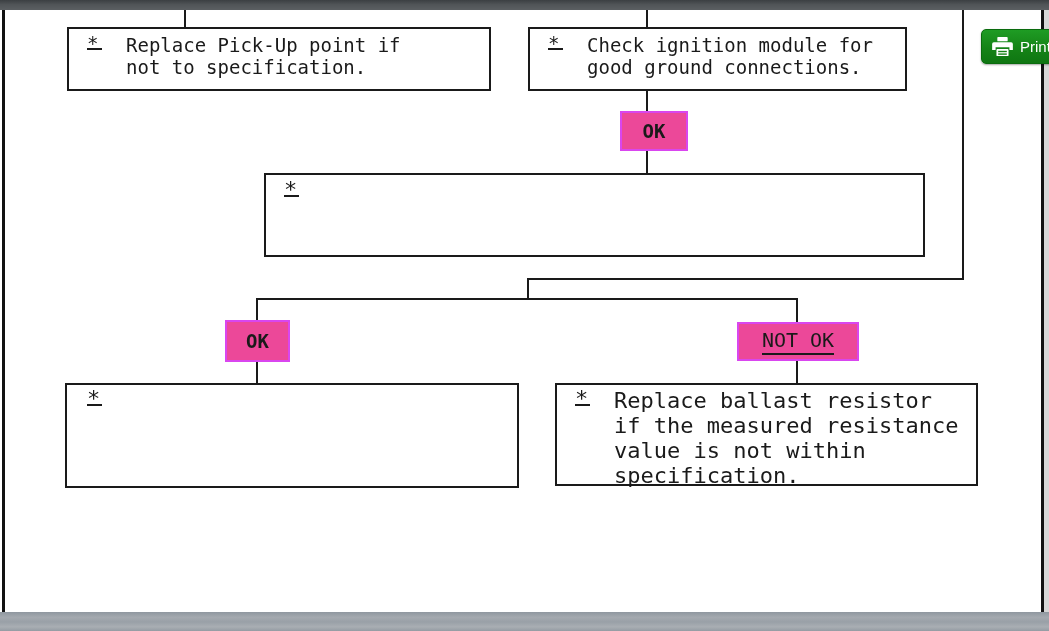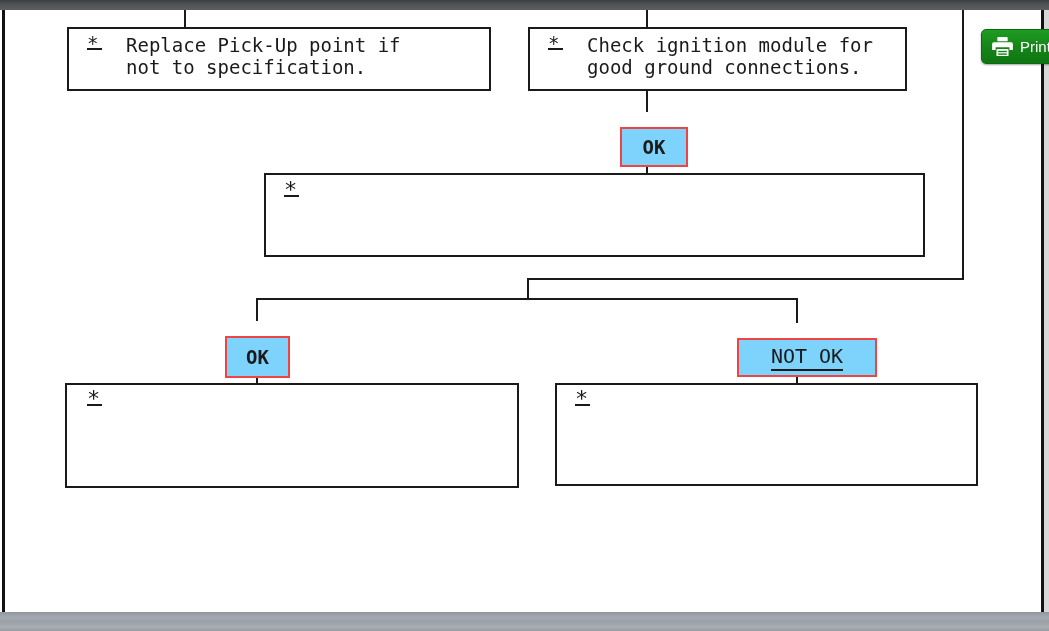--- a/index.html
+++ b/index.html
@@ -38,26 +38,26 @@
     border-bottom:2px solid #1a1a1a;height:0.72em;line-height:1.02;}
   .btext{white-space:pre-line;}
 
   .b1{left:67px;top:27px;width:424px;height:64px;font-size:19px;line-height:22px;padding:5px 6px 0 18px;}
   .b2{left:528px;top:27px;width:379px;height:64px;font-size:19px;line-height:22px;padding:5px 6px 0 18px;}
   .bmid{left:264px;top:173px;width:661px;height:84px;font-size:22px;line-height:24px;padding:4px 4px 0 18px;}
   .bbl{left:65px;top:383px;width:454px;height:105px;font-size:22px;line-height:25px;padding:3px 4px 0 20px;}
   .bbr{left:555px;top:383px;width:423px;height:103px;font-size:22px;line-height:25px;padding:3px 4px 0 18px;}
 
   
-  .okbox{position:absolute;background:#7dd3fc;border:2px solid #ef4444;box-sizing:border-box;
+  .okbox{position:absolute;background:#ec4899;border:2px solid #d946ef;box-sizing:border-box;
     display:flex;align-items:center;justify-content:center;color:#1a1a1a;
-    font-family:"DejaVu Sans Mono","Liberation Mono",monospace;margin-top:16px;}
+    font-family:"DejaVu Sans Mono","Liberation Mono",monospace;}
   .ok1{left:620px;top:111px;width:68px;height:40px;font-size:19px;font-weight:700;}
   .ok2{left:225px;top:320px;width:65px;height:42px;font-size:19px;font-weight:700;}
-  .notok{left:737px;top:322px;width:140px;height:39px;font-size:20px;font-weight:400;}
+  .notok{left:737px;top:322px;width:122px;height:39px;font-size:20px;font-weight:400;}
   .notok .ul{border-bottom:2px solid #1a1a1a;padding-bottom:1px;white-space:pre;}
 
   
   .printbtn{position:absolute;left:981px;top:29px;width:92px;height:35px;
     border:1px solid #0a6b0e;border-radius:5px 0 0 5px;
     background:linear-gradient(180deg,#1f9c24 0%,#158317 55%,#0f7612 100%);
     display:flex;align-items:center;gap:7px;padding:0 0 0 10px;cursor:pointer;
     box-shadow:0 1px 2px rgba(0,0,0,0.35);}
   .printbtn .plabel{color:#ffffff;font-size:15px;font-family:"Liberation Sans",sans-serif;}
   .picon{display:flex;align-items:center;}
@@ -113,20 +113,24 @@
   <div class="okbox notok">
     <span class="ul">NOT OK</span>
   </div>
 
   <div class="fbox bbl">
     <span class="bullet">*</span>
   </div>
 
   <div class="fbox bbr">
     <span class="bullet">*</span>
+    <span class="btext">Replace ballast resistor
+if the measured resistance
+value is not within
+specification.</span>
   </div>
 
   <button class="printbtn">
     <span class="picon">
       <svg width="21" height="19" viewBox="0 0 24 22" fill="#ffffff" xmlns="http://www.w3.org/2000/svg">
         <rect x="6" y="0" width="12" height="5" rx="1"></rect>
         <path d="M2 6 h20 a2 2 0 0 1 2 2 v7 h-4 v-3 H4 v3 H0 V8 a2 2 0 0 1 2 -2 z"></path>
         <rect x="5" y="14" width="14" height="8" rx="1"></rect>
         <rect x="7" y="16" width="10" height="1.6" fill="#158317"></rect>
         <rect x="7" y="19" width="10" height="1.6" fill="#158317"></rect>

